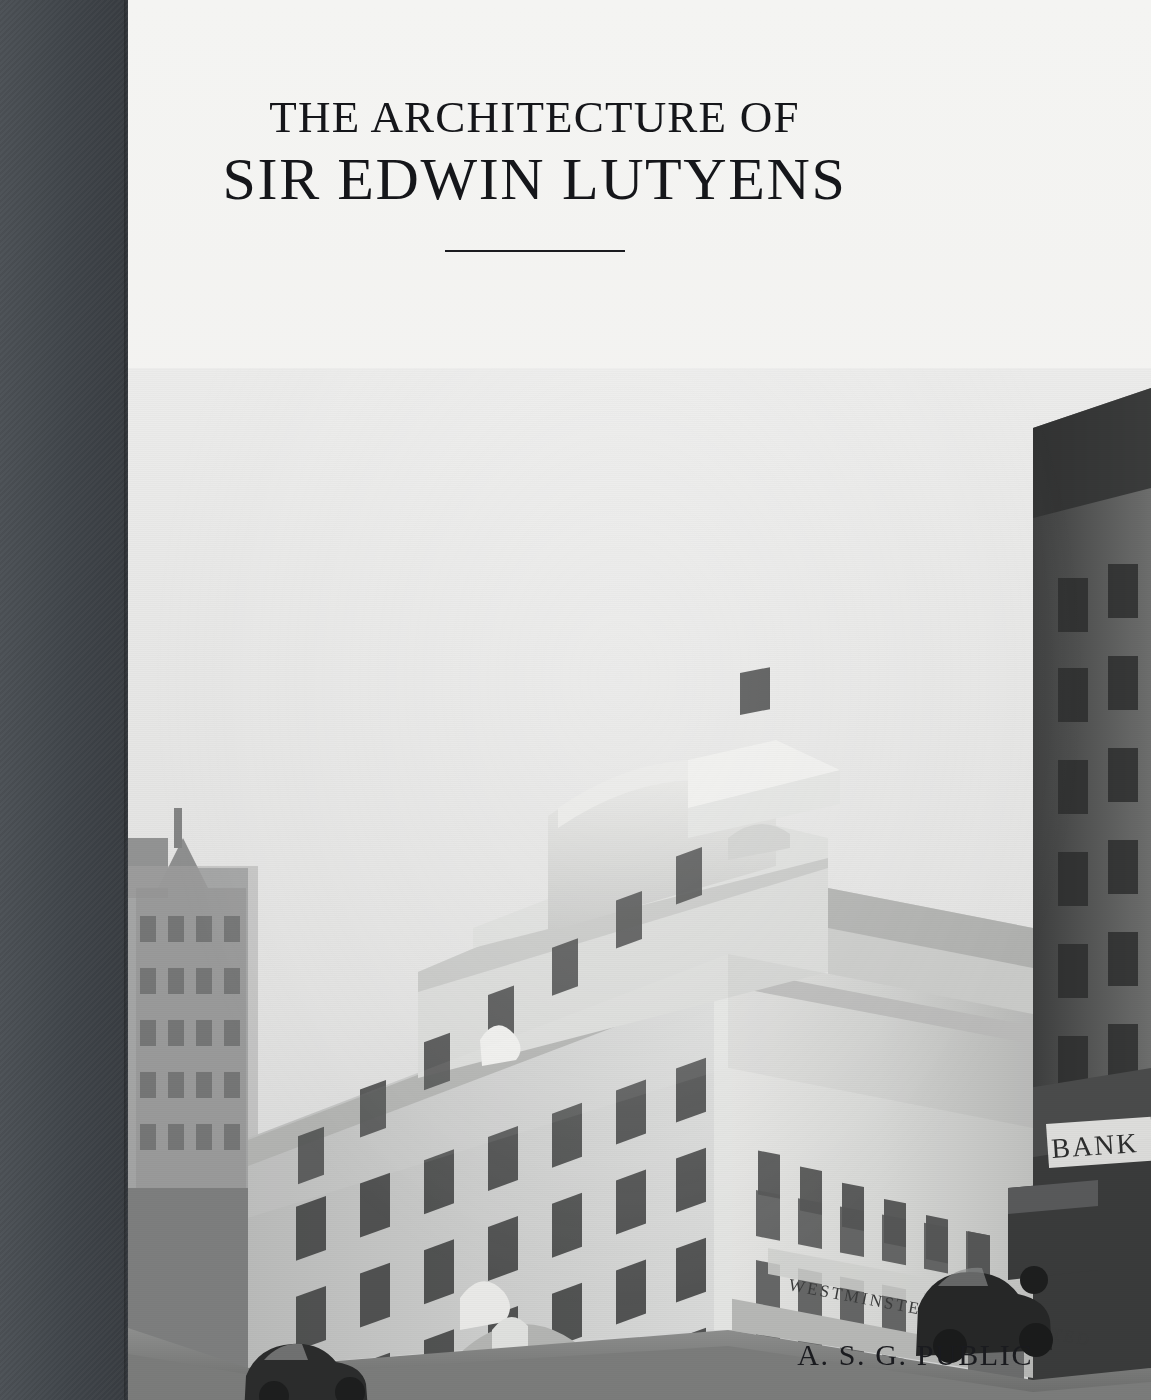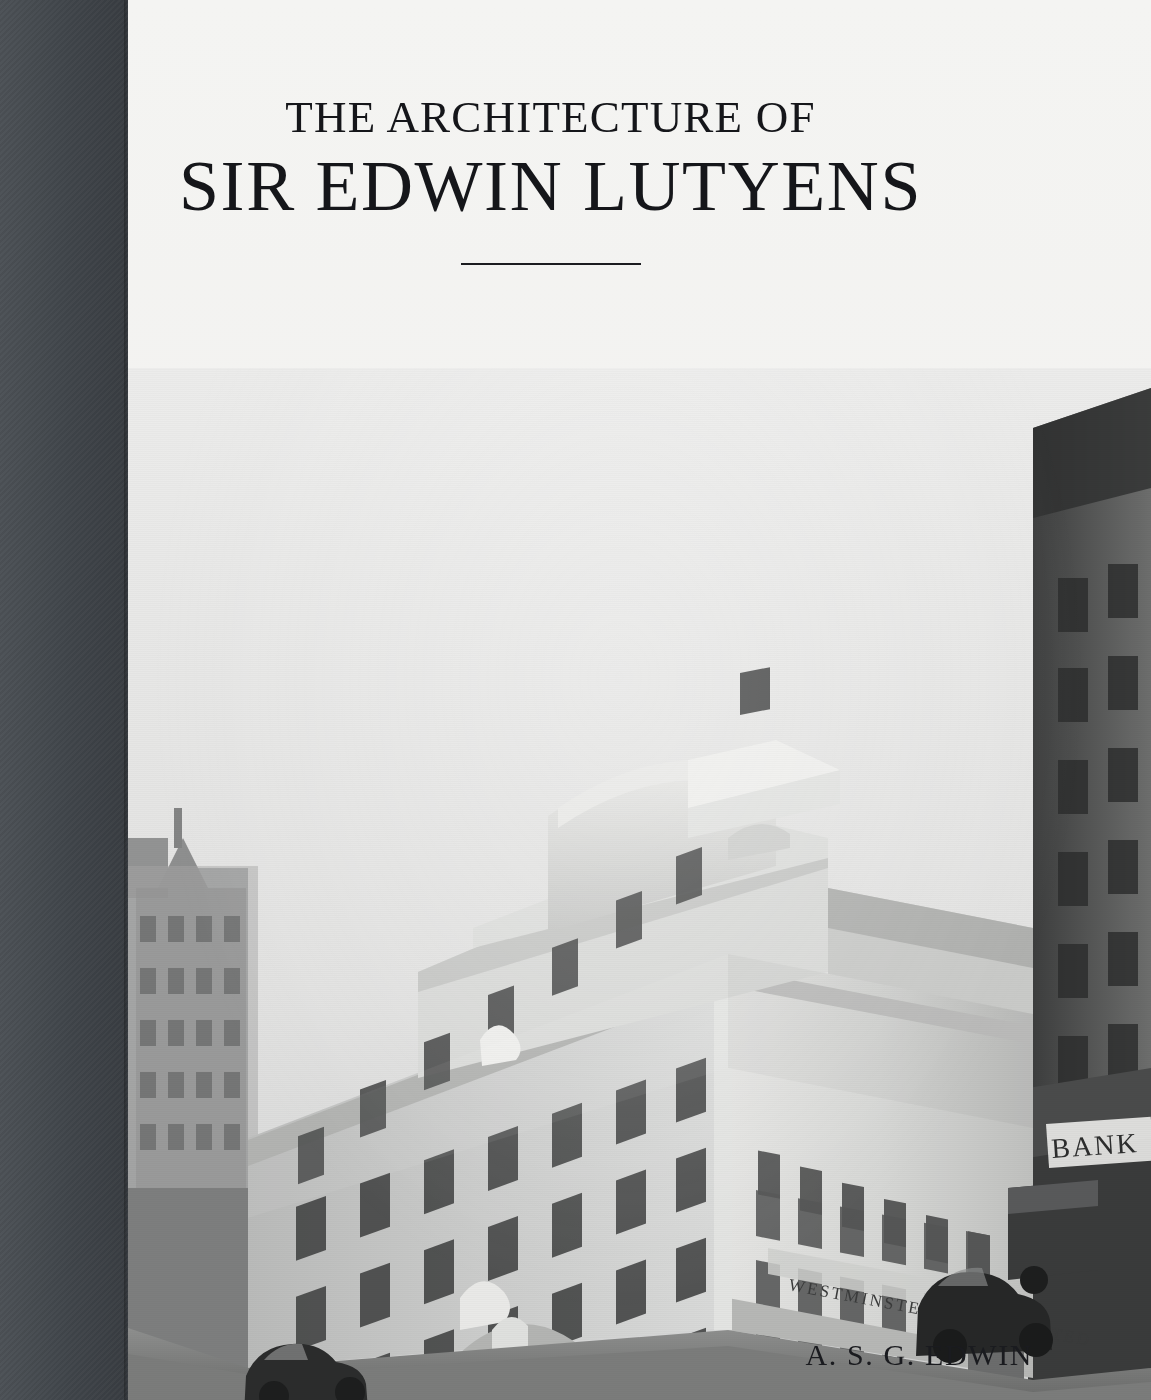--- a/index.html
+++ b/index.html
@@ -33,34 +33,34 @@
   }
   .face {
     position: absolute;
     left: 128px; top: 0;
     width: 1023px; height: 1400px;
     background: linear-gradient(180deg, #f4f4f2 0%, #f0efed 100%);
   }
   
   .title-block {
     position: absolute;
-    left: 126px;
+    left: 110px;
     top: 92px;
     width: 849px;
     text-align: center;
     color: #15161a;
   }
   .title-line1 {
     font-size: 45px;
     letter-spacing: 1.2px;
     line-height: 1.12;
     font-weight: 400;
   }
   .title-line2 {
-    font-size: 72px;
+    font-size: 60px;
     letter-spacing: 1.6px;
     line-height: 1.12;
     margin-top: 4px;
     font-weight: 400;
   }
   .rule {
     width: 180px;
     height: 2px;
     background: #1b1c20;
     margin: 36px auto 30px auto;
@@ -369,15 +369,15 @@
         <ellipse cx="906" cy="912" rx="14" ry="14" fill="#1d1e1e"></ellipse>
       </g>
 
       <path d="M120 770 L600 586 L600 700 L120 850 Z" fill="#ffffff" opacity="0.06"></path>
       <path d="M600 586 L905 646 L905 760 L600 700 Z" fill="#000000" opacity="0.03"></path>
     </svg>
     <div class="photo-grain"></div>
     <div class="sky-vignette"></div>
   </div>
 
-  <div class="author">A. S. G. EDWIN</div>
+  <div class="author">A. S. G. PUBLIC</div>
 
 </div>
 
 </body></html>

